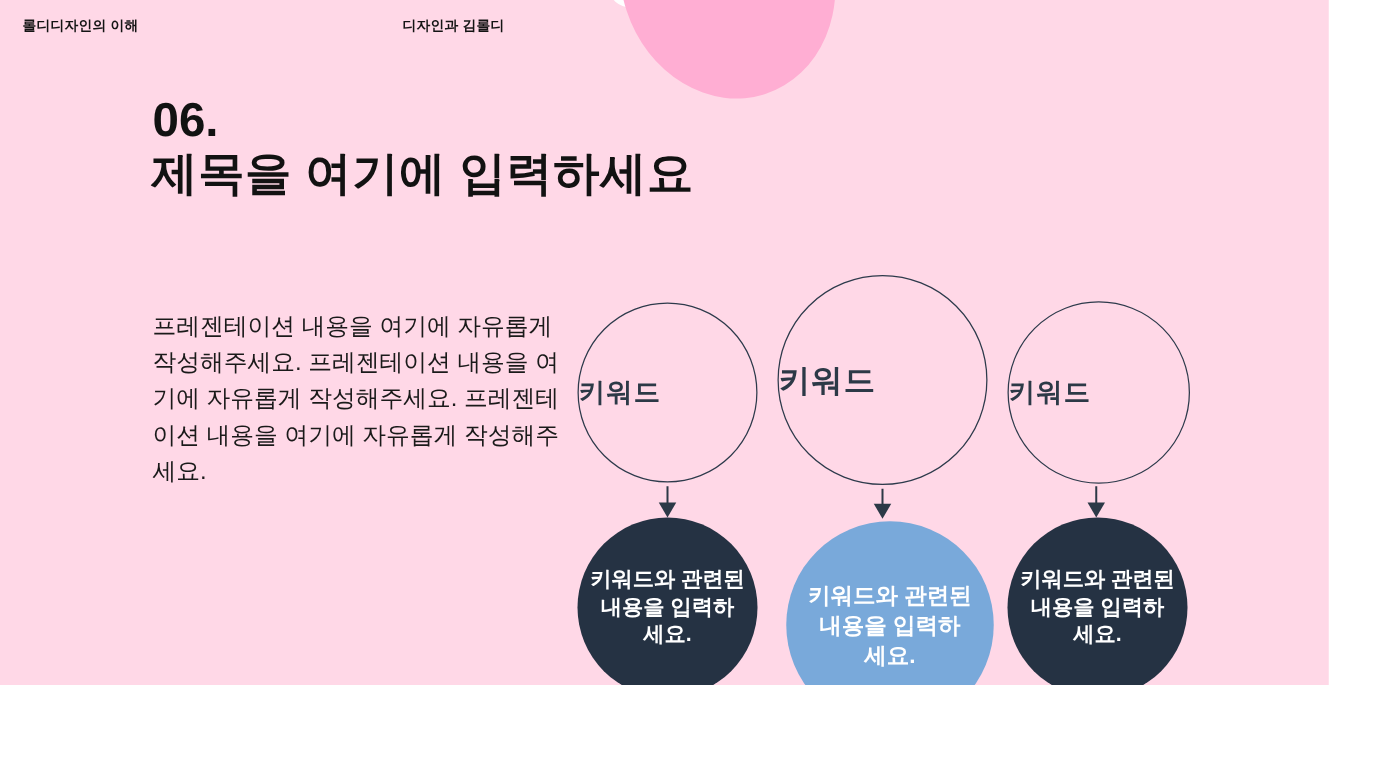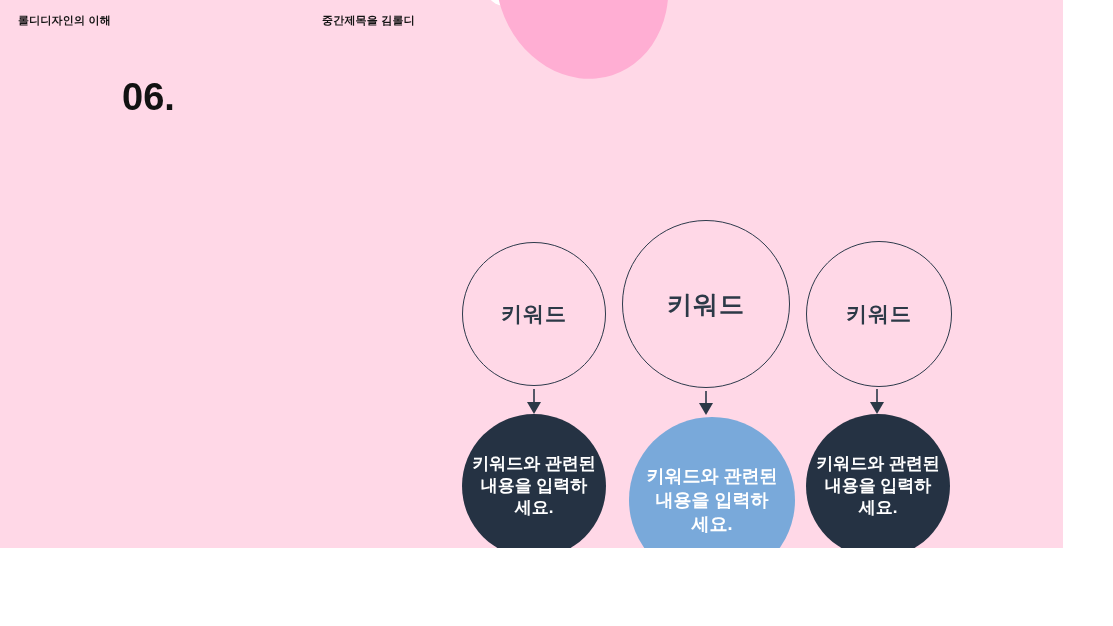--- a/index.html
+++ b/index.html
@@ -12,21 +12,21 @@
   .hdr-left { left:18px; }
   .hdr-center { left:322px; }
 
   .title-number { position:absolute; left:122px; top:76px; font-size:38px; font-weight:900; color:#121212; }
   .title-heading { position:absolute; left:121px; top:114px; font-size:37px; font-weight:900; color:#121212; letter-spacing:0.5px; }
   .title-subtitle { position:absolute; left:122px; top:168px; font-size:25px; font-weight:400; color:#141414; }
 
   .body-paragraph { position:absolute; left:122px; top:247px; width:326px; font-size:19px; line-height:29px; color:#1a1a1a; }
 
   .outline-circle { position:absolute; border:1.5px solid #2d3a4b; border-radius:50%;
-                    display:flex; align-items:center; justify-content:center; }
+                    display:flex; align-items:center; justify-content:flex-start; }
   .keyword-label { font-weight:900; color:#2c3947; letter-spacing:1px; }
 
   .filled-circle { position:absolute; border-radius:50%; display:flex; flex-direction:column;
                    align-items:center; justify-content:center; text-align:center;
                    color:#ffffff; font-weight:700; }
   .desc-line { white-space:nowrap; }
 
   .circle-1-outline { left:462px; top:242px; width:144px; height:144px; }
   .circle-2-outline { left:622px; top:220px; width:168px; height:168px; }
   .circle-3-outline { left:806px; top:241px; width:146px; height:146px; }
@@ -57,24 +57,26 @@
         <rect x="705.2" y="391" width="1.6" height="13"></rect>
         <polygon points="699,403 713,403 706,415"></polygon>
       </g>
       <g fill="#2c3947">
         <rect x="876.2" y="389" width="1.6" height="14"></rect>
         <polygon points="870,402 884,402 877,414"></polygon>
       </g>
     </svg>
 
     <div class="hdr hdr-left">롤디디자인의 이해</div>
-    <div class="hdr hdr-center">중간제목을 김롤디</div>
+    <div class="hdr hdr-center">디자인과 김롤디</div>
 
     <div class="title-number">06.</div>
+    <div class="title-heading">제목을 여기에 입력하세요</div>
 
+    <div class="body-paragraph">프레젠테이션 내용을 여기에 자유롭게 작성해주세요. 프레젠테이션 내용을 여기에 자유롭게 작성해주세요. 프레젠테이션 내용을 여기에 자유롭게 작성해주세요.</div>
 
     <div class="outline-circle circle-1-outline">
       <span class="keyword-label kw-1">키워드</span>
     </div>
     <div class="filled-circle circle-1-filled" style="background: rgb(37, 50, 67);">
       <div class="desc-line">키워드와 관련된</div>
       <div class="desc-line">내용을 입력하</div>
       <div class="desc-line">세요.</div>
     </div>
 

